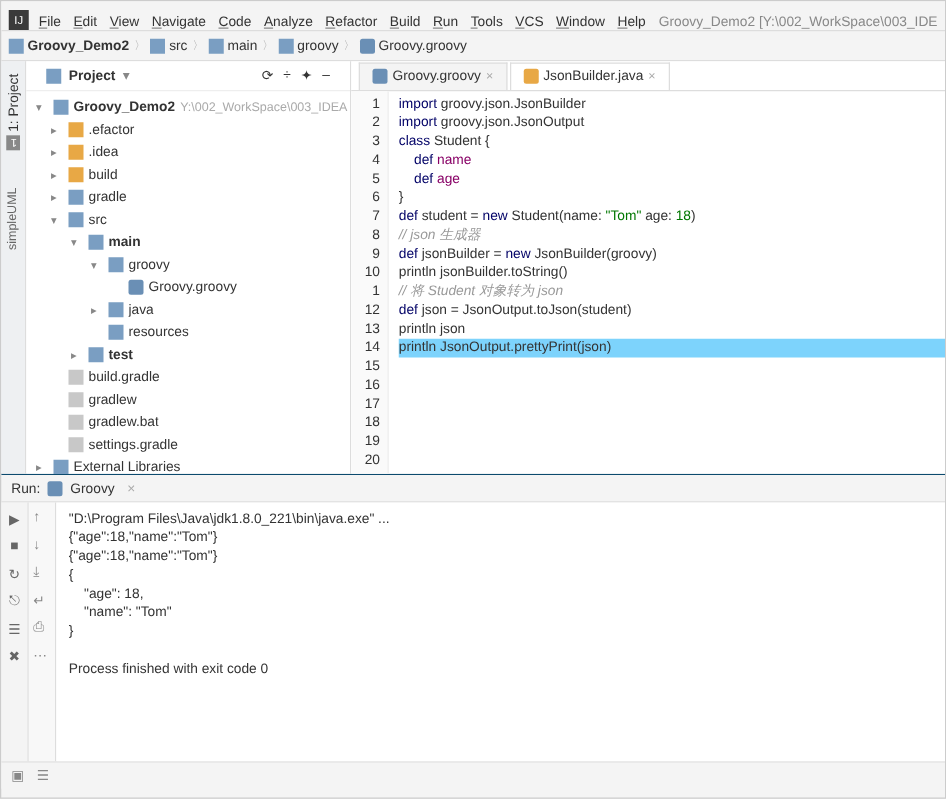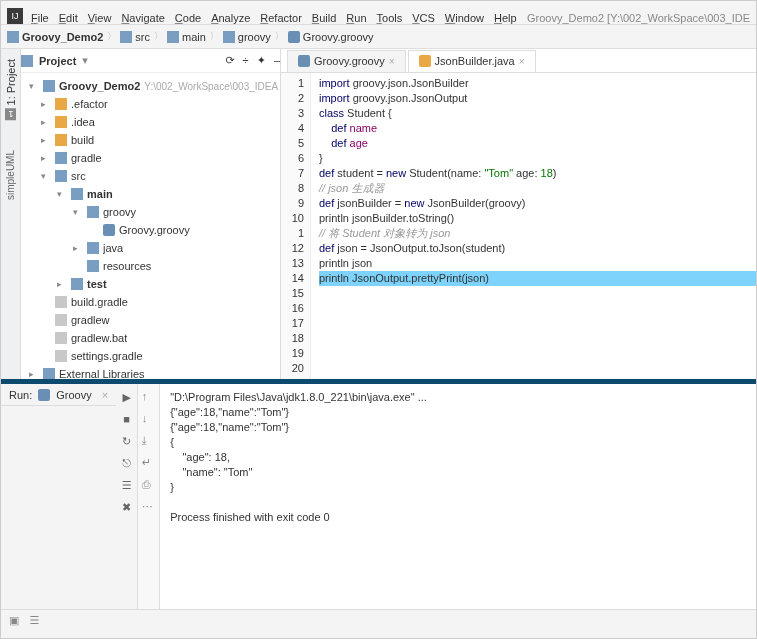--- a/index.html
+++ b/index.html
@@ -16,41 +16,41 @@
 .fi-folder{background:#7a9ec2}
 .fi-folder-o{background:#e8a845}
 .fi-java{background:#e8a845;border-radius:2px}
 .fi-groovy{background:#6a8fb5;border-radius:2px}
 .fi-file{background:#c8c8c8}
 .main{display:flex;height:330px}
 .side-tabs{width:20px;background:#eef0f2;border-right:1px solid #ddd;display:flex;flex-direction:column;align-items:center;gap:30px;padding-top:10px}
 .side-tabs .vtab{writing-mode:vertical-rl;transform:rotate(180deg);color:#666;font-size:10px;cursor:pointer}
 .side-tabs .num{background:#888;color:#fff;padding:1px 3px;font-size:9px;writing-mode:horizontal-tb;transform:none}
 .project{width:260px;background:#fff;border-right:1px solid #ddd;display:flex;flex-direction:column}
-.project-hdr{display:flex;align-items:center;height:24px;padding:0 0;border-bottom:1px solid #eee;gap:6px}
+.project-hdr{display:flex;align-items:center;height:24px;padding:0 16px;border-bottom:1px solid #eee;gap:6px}
 .project-hdr .title{font-weight:bold}
 .project-hdr .tools{margin-left:auto;display:flex;gap:8px;color:#888}
 .tree{flex:1;overflow:auto;padding:4px 0}
 .tree-item{display:flex;align-items:center;height:18px;padding-left:8px;gap:4px;cursor:pointer;white-space:nowrap}
 .tree-item .ar{width:10px;color:#888;font-size:9px}
 .tree-item .lbl{overflow:hidden;text-overflow:ellipsis}
 .tree-item .hint{color:#aaa;font-size:10px}
 .tree-item.bold .lbl{font-weight:bold}
 .d1{padding-left:20px}.d2{padding-left:36px}.d3{padding-left:52px}.d4{padding-left:68px}
 .editor{flex:1;display:flex;flex-direction:column;background:#fff}
 .tabs{display:flex;height:24px;border-bottom:1px solid #ddd;align-items:center;padding-left:6px;gap:2px}
 .tab{display:flex;align-items:center;height:22px;padding:0 10px;gap:4px;border:1px solid #ddd;border-bottom:none;background:#f4f4f4;cursor:pointer}
 .tab.active{background:#fff}
 .tab .close{color:#aaa;font-size:10px}
 .code{flex:1;display:flex;overflow:auto}
 .gutter{width:30px;text-align:right;padding:3px 6px 0 0;color:#aaa;background:#fafafa;border-right:1px solid #eee;font-family:Consolas,monospace;font-size:11px;line-height:15px}
 .src{flex:1;padding:3px 0 0 8px;font-family:Consolas,monospace;font-size:11px;line-height:15px}
 .src .ln{white-space:pre}
 .k{color:#006;font-weight:normal}.s{color:#070}.c{color:#999;font-style:italic}.f{color:#806;}.hl{background:#7dd3fc}
-.run{border-top:5px solid #0c4a6e;display:flex;height:230px}
+.run{border-top:1px solid #0c4a6e;display:flex;flex-direction:column;height:230px}
 .run-hdr{display:flex;align-items:center;height:22px;padding:0 8px;border-bottom:1px solid #ddd;gap:6px}
 .run-hdr .title{color:#333}
 .run-hdr .close{color:#aaa;margin-left:4px}
 .run-body{flex:1;display:flex}
 .run-tool{width:22px;background:#f4f4f4;border-right:1px solid #ddd;display:flex;flex-direction:column;align-items:center;gap:8px;padding-top:6px}
 .run-tool .btn{width:14px;height:14px;display:flex;align-items:center;justify-content:center;color:#666;cursor:pointer;font-size:11px}
 .run-tool2{width:22px;background:#f8f8f8;border-right:1px solid #ddd;display:flex;flex-direction:column;align-items:center;gap:8px;padding-top:6px}
 .run-tool2 .btn{width:14px;height:14px;color:#888;cursor:pointer;font-size:11px}
 .console{flex:1;padding:6px 10px;font-family:Consolas,monospace;font-size:11px;line-height:15px;background:#fff;overflow:auto}
 .console .ln{white-space:pre}

